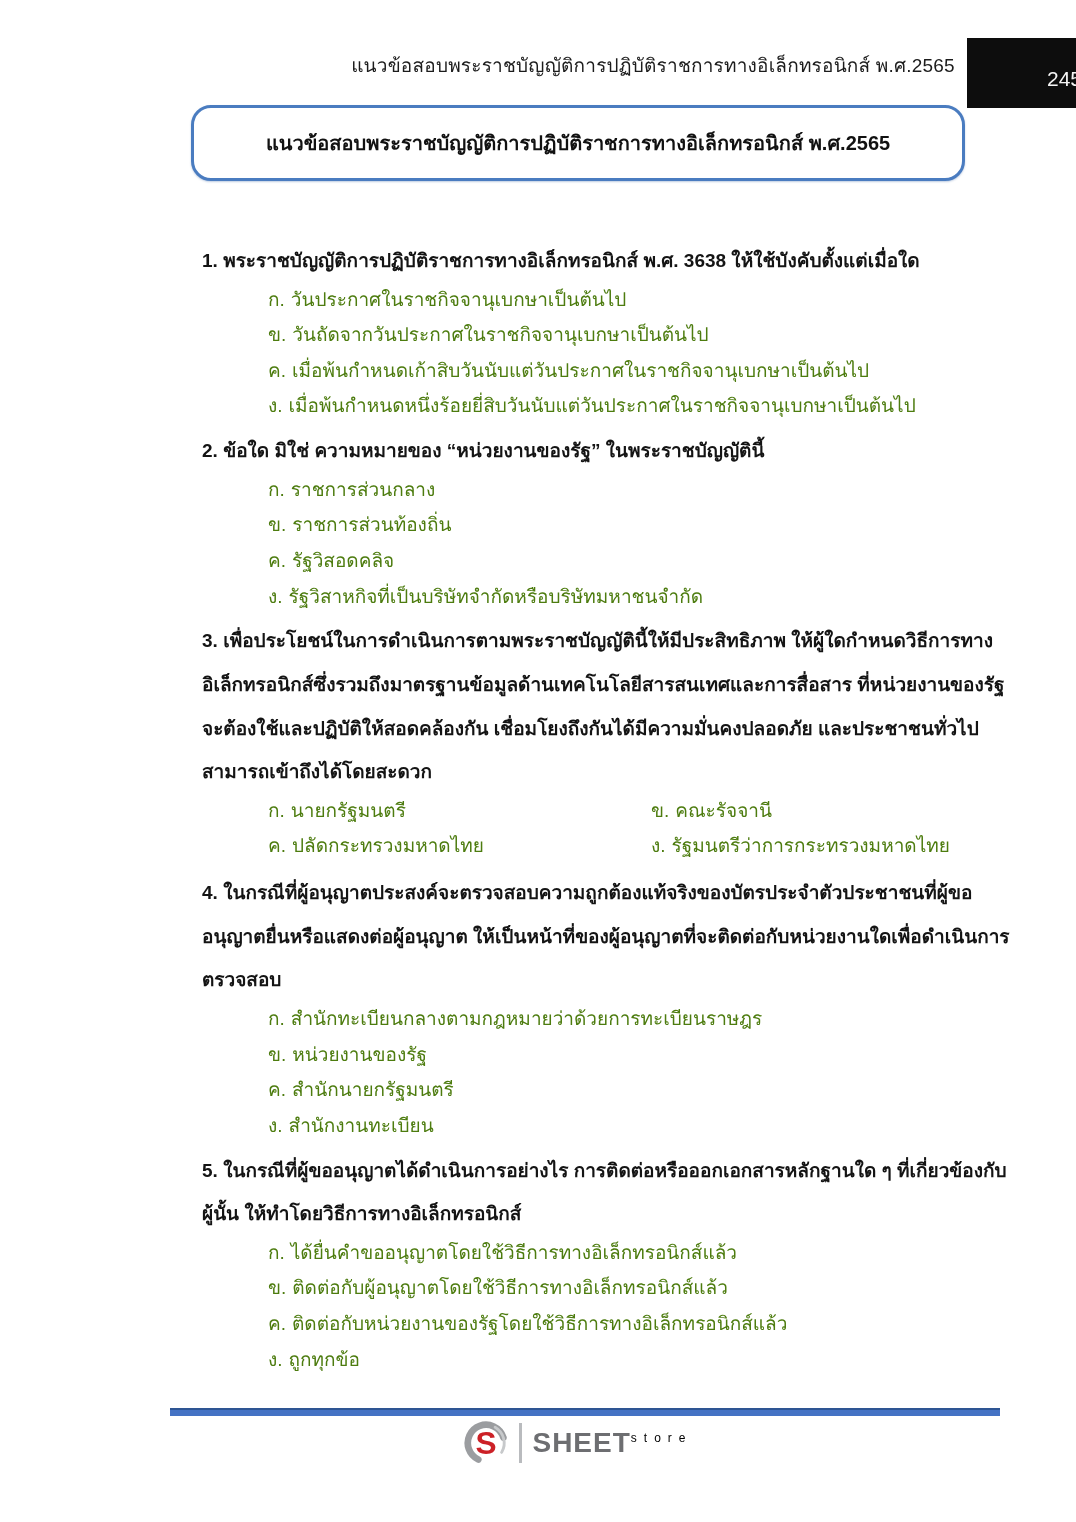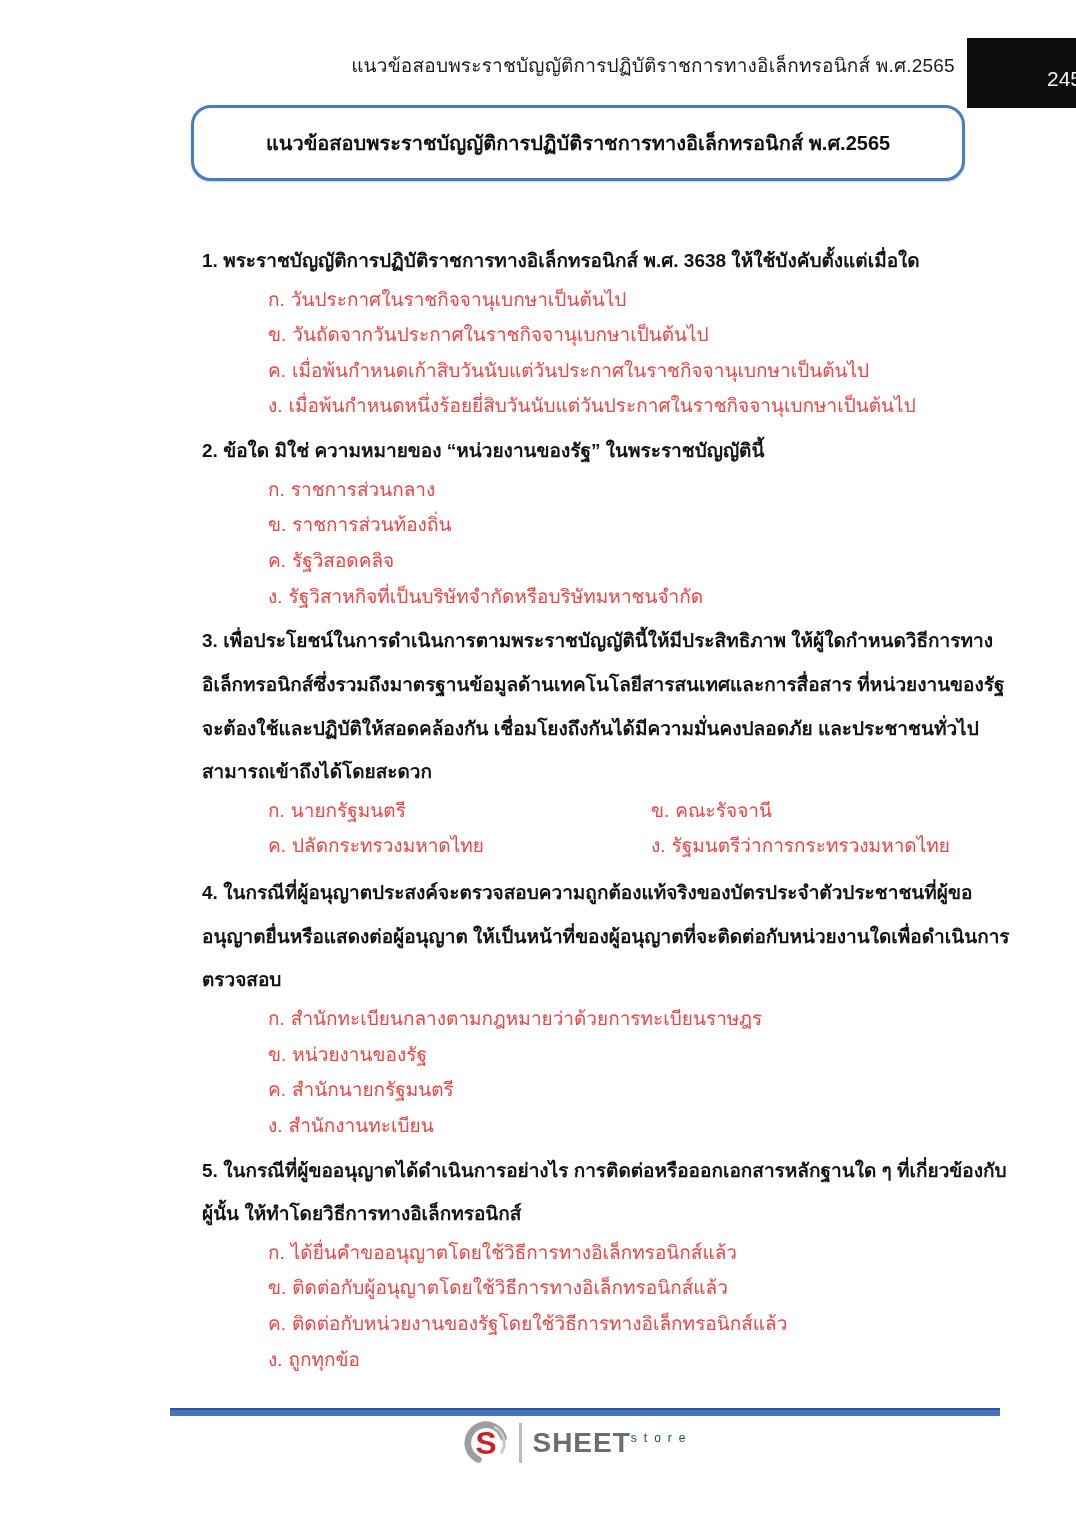--- a/index.html
+++ b/index.html
@@ -78,21 +78,21 @@
     font-size: 19px;
     line-height: 2.3;
     color: #141414;
   }
   .choices { margin-top: 4px; }
   .choice {
     padding-left: 66px;
     font-size: 19px;
     line-height: 1.4;
     margin-bottom: 9px;
-    color: #ef4444;
+    color: #4d7c0f;
   }
   .choice .c-label { margin-right: 6px; }
   .choices-grid {
     display: grid;
     grid-template-columns: 383px auto;
     padding-left: 0;
   }
   .choices-grid .choice { padding-left: 66px; }
 
   
@@ -124,21 +124,21 @@
   .logo-texts { display: flex; flex-direction: row; line-height: 1; }
   .brand-name {
     font-size: 28px;
     font-weight: 700;
     color: #6d6e71;
     letter-spacing: 1px;
   }
   .brand-sub {
     margin-top: 3px;
     font-size: 12px;
-    color: #0c4a6e;
+    color: #000000;
     letter-spacing: 7px;
   }
 </style>
 </head>
 <body>
 
 <div class="page">
 
   <div class="header-row">
     <div class="header-title">แนวข้อสอบพระราชบัญญัติการปฏิบัติราชการทางอิเล็กทรอนิกส์ พ.ศ.2565</div>

